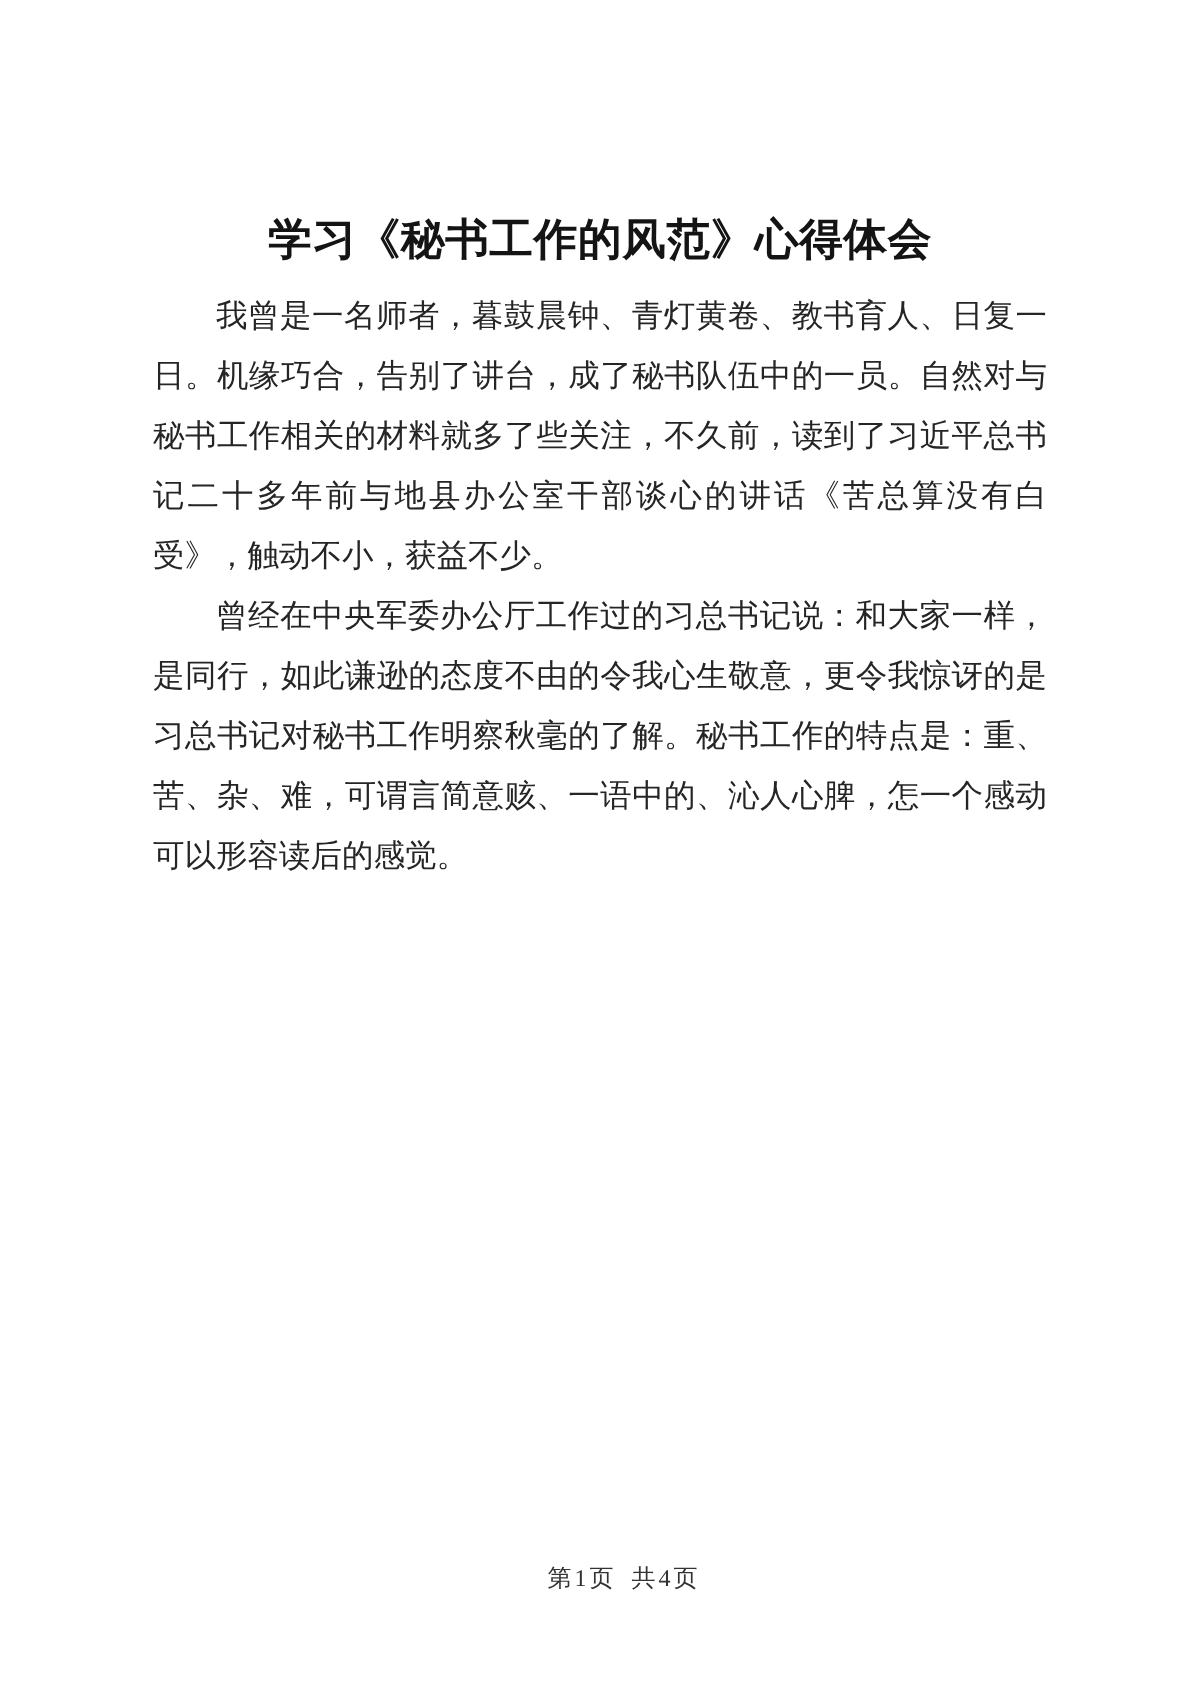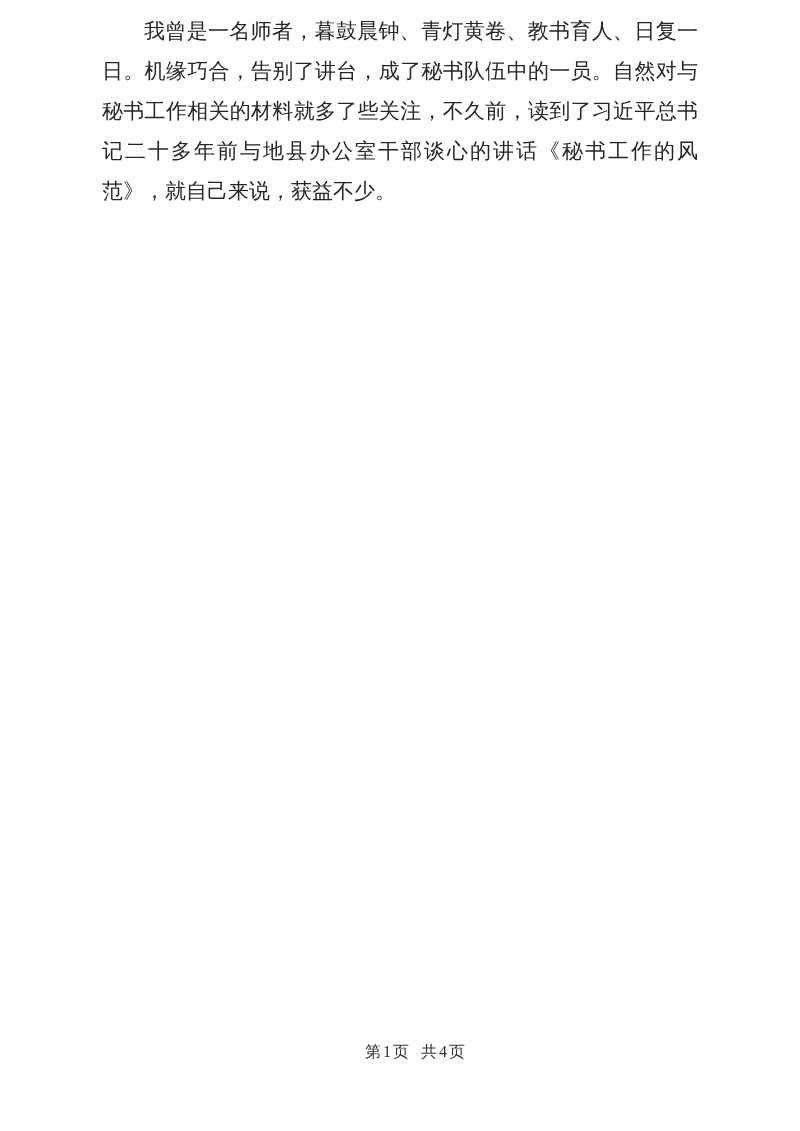--- a/index.html
+++ b/index.html
@@ -50,22 +50,24 @@
   }
   .page-footer .total {
     margin-left: 10px;
   }
 </style>
 </head>
 <body>
 
 <div class="page">
 
+  <h1 class="doc-title">学习《秘书工作的风范》心得体会</h1>
 
   <div class="doc-body">
-    <p>我曾是一名师者，暮鼓晨钟、青灯黄卷、教书育人、日复一日。机缘巧合，告别了讲台，成了秘书队伍中的一员。自然对与秘书工作相关的材料就多了些关注，不久前，读到了习近平总书记二十多年前与地县办公室干部谈心的讲话《秘书工作的风范》，就自己来说，获益不少。</p>
+    <p>我曾是一名师者，暮鼓晨钟、青灯黄卷、教书育人、日复一日。机缘巧合，告别了讲台，成了秘书队伍中的一员。自然对与秘书工作相关的材料就多了些关注，不久前，读到了习近平总书记二十多年前与地县办公室干部谈心的讲话《苦总算没有白受》，触动不小，获益不少。</p>
+    <p>曾经在中央军委办公厅工作过的习总书记说：和大家一样，是同行，如此谦逊的态度不由的令我心生敬意，更令我惊讶的是习总书记对秘书工作明察秋毫的了解。秘书工作的特点是：重、苦、杂、难，可谓言简意赅、一语中的、沁人心脾，怎一个感动可以形容读后的感觉。</p>
   </div>
 
   <div class="page-footer">
     <span class="current">第1页</span><span class="total">共4页</span>
   </div>
 
 </div>
 
 </body></html>

